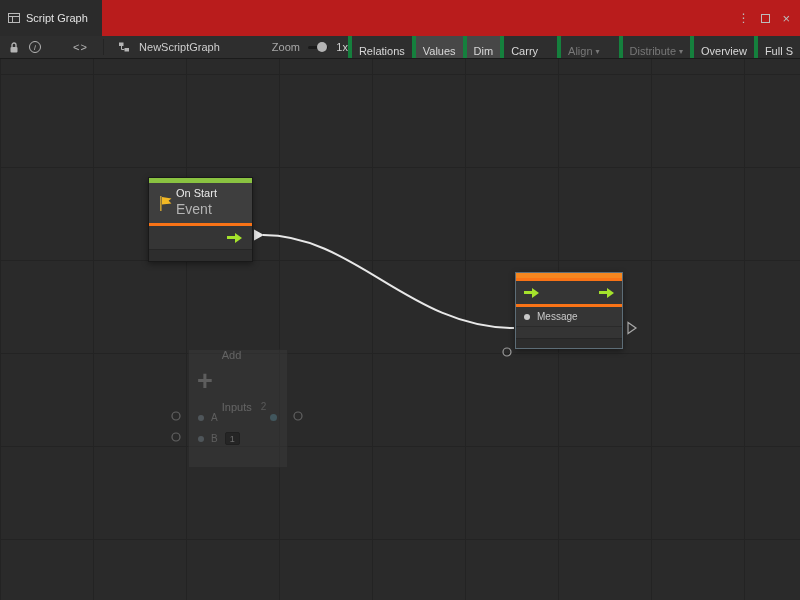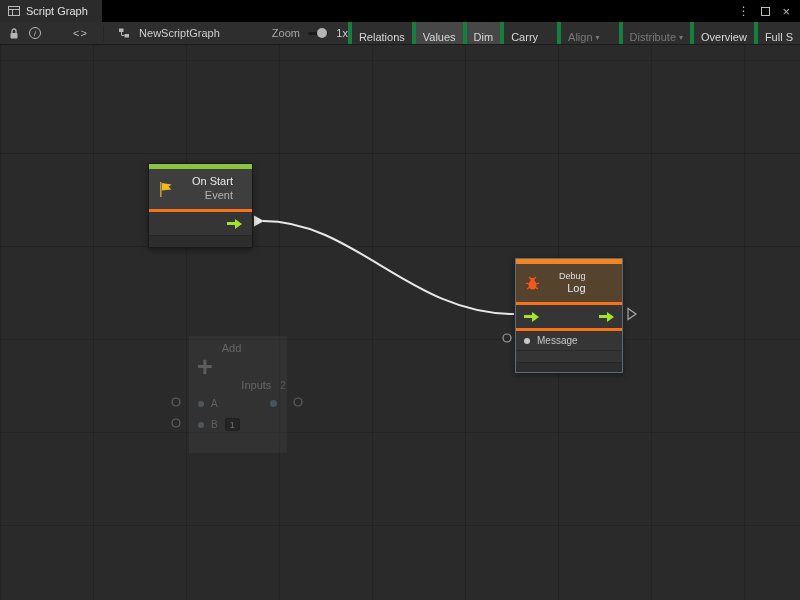--- a/index.html
+++ b/index.html
@@ -6,21 +6,21 @@
     --event-accent:#8ac341;
     --debug-accent:#f5861f;
     --flow-port:#a5e22c;
     --wire:#e8e8e8;
   }
   *{margin:0;padding:0;box-sizing:border-box;}
   html,body{width:800px;height:600px;overflow:hidden;background:#2a2a2a;
     font-family:"Liberation Sans",sans-serif;-webkit-font-smoothing:antialiased;}
 
   
-  .titlebar{height:22px;background:#000000;display:flex;align-items:stretch;}
+  .titlebar{height:36px;background:#b91c1c;display:flex;align-items:stretch;}
   .tab{display:flex;align-items:center;gap:6px;padding:0 14px 0 8px;background:#2b2b2b;
     color:#e2e2e2;font-size:11px;}
   .win-controls{margin-left:auto;display:flex;align-items:center;gap:12px;padding-right:10px;color:#bdbdbd;}
   .menu-dots{font-size:12px;line-height:1;cursor:default;}
   .max-box{width:9px;height:9px;border:1px solid #bdbdbd;display:inline-block;}
   .close-x{font-size:13px;line-height:1;}
 
   
   .toolbar{height:23px;background:#2e2e2e;border-bottom:1px solid #1b1b1b;display:flex;
     align-items:center;font-size:11px;color:#c8c8c8;overflow:hidden;white-space:nowrap;}
@@ -47,24 +47,24 @@
     background-image:
       linear-gradient(to right,#232323 1px,transparent 1px),
       linear-gradient(to bottom,#232323 1px,transparent 1px);
     background-size:93px 93px,93px 93px;
     background-position:0 0,0 15px;overflow:hidden;}
   .overlay{position:absolute;left:0;top:0;width:800px;height:555px;pointer-events:none;}
 
   
   .node{position:absolute;border:1px solid #191919;box-shadow:0 2px 6px rgba(0,0,0,.4);background:#353535;}
   .strip{height:5px;}
-  .header{display:flex;align-items:center;gap:18px;padding:0 8px;background:#3e3e3e;text-align:right;}
+  .header{display:flex;align-items:center;gap:2px;padding:0 8px;background:#3e3e3e;}
   .titles{display:flex;flex-direction:column;line-height:1.25;}
   .title{color:#e9e9e9;font-size:11px;}
-  .subtitle{color:#b4b4b4;font-size:11px;}
+  .subtitle{color:#b4b4b4;font-size:14px;}
   .port-row{display:flex;align-items:center;background:#353535;border-top:3px solid #f97316;}
   .footer{height:12px;background:#2d2d2d;border-top:1px solid #262626;}
 
   .node-on-start{left:148px;top:118px;width:105px;}
   .node-on-start .strip{background:var(--event-accent);}
   .node-on-start .header{height:40px;}
   .node-on-start .port-row{height:26px;justify-content:flex-end;padding:0 10px;}
 
   .node-debug{left:515px;top:213px;width:108px;border-color:#5d6d77;}
   .node-debug .strip{background:var(--debug-accent);}
@@ -80,21 +80,21 @@
   .flow-arrow::after{content:"";position:absolute;right:0;top:0;
     border-top:5px solid transparent;border-bottom:5px solid transparent;border-left:7px solid var(--flow-port);}
   .value-dot{width:6px;height:6px;border-radius:50%;background:#c9c9c9;flex:0 0 auto;}
   .port-label{color:#c9c9c9;font-size:10px;}
 
   
   .node-add{left:188px;top:290px;width:100px;opacity:.45;background:#3d3d3d;border-color:#2c2c2c;
     box-shadow:none;padding-bottom:18px;}
   .add-header{display:flex;align-items:center;gap:9px;height:52px;padding:10px 8px 0;}
   .plus-glyph{font-size:27px;color:#9c9c9c;line-height:26px;font-weight:bold;}
-  .add-titles{display:flex;flex-direction:row;font-size:11px;color:#ababab;line-height:1.35;}
+  .add-titles{display:flex;flex-direction:column;font-size:11px;color:#ababab;line-height:1.35;}
   .inputs-line{display:flex;align-items:center;gap:9px;margin-top:37px;}
   .count{color:#8f8f8f;font-size:10px;}
   .add-rows{margin-top:5px;}
   .add-row{display:flex;align-items:center;gap:7px;height:21px;padding:0 9px;position:relative;}
   .add-row .dot{width:6px;height:6px;border-radius:50%;background:#7d8c96;flex:0 0 auto;}
   .add-row .label{color:#9e9e9e;font-size:10px;}
   .right-dot{position:absolute;right:10px;top:7px;width:7px;height:7px;border-radius:50%;background:#5e8d9c;}
   .value-box{background:#1f1f1f;border:1px solid #141414;color:#bdbdbd;font-size:9px;
     padding:0 4px;height:13px;line-height:12px;border-radius:2px;}
 </style>
@@ -188,36 +188,20 @@
       </div>
     </div>
     <div class="port-row">
       <span class="flow-arrow"></span>
     </div>
     <div class="footer"></div>
   </div>
 
   <div class="node node-debug">
     <div class="strip"></div>
-    <div class="header">
-      <svg width="17" height="17">
-        <line x1="5" y1="2" x2="7" y2="4" stroke="#f4581f" stroke-width="1.2"></line>
-        <line x1="12" y1="2" x2="10" y2="4" stroke="#f4581f" stroke-width="1.2"></line>
-        <line x1="2" y1="8" x2="5" y2="9" stroke="#f4581f" stroke-width="1.2"></line>
-        <line x1="15" y1="8" x2="12" y2="9" stroke="#f4581f" stroke-width="1.2"></line>
-        <line x1="3" y1="14" x2="6" y2="12" stroke="#f4581f" stroke-width="1.2"></line>
-        <line x1="14" y1="14" x2="11" y2="12" stroke="#f4581f" stroke-width="1.2"></line>
-        <circle cx="8.5" cy="5" r="2.2" fill="#f4581f"></circle>
-        <ellipse cx="8.5" cy="10" rx="4" ry="4.6" fill="#f4581f"></ellipse>
-      </svg>
-      <div class="titles">
-        <span class="category">Debug</span>
-        <span class="title">Log</span>
-      </div>
-    </div>
     <div class="port-row flow-row">
       <span class="flow-arrow"></span>
       <span class="flow-arrow"></span>
     </div>
     <div class="port-row message-row">
       <span class="value-dot"></span>
       <span class="port-label">Message</span>
     </div>
     <div class="subfooter"></div>
     <div class="footer"></div>

